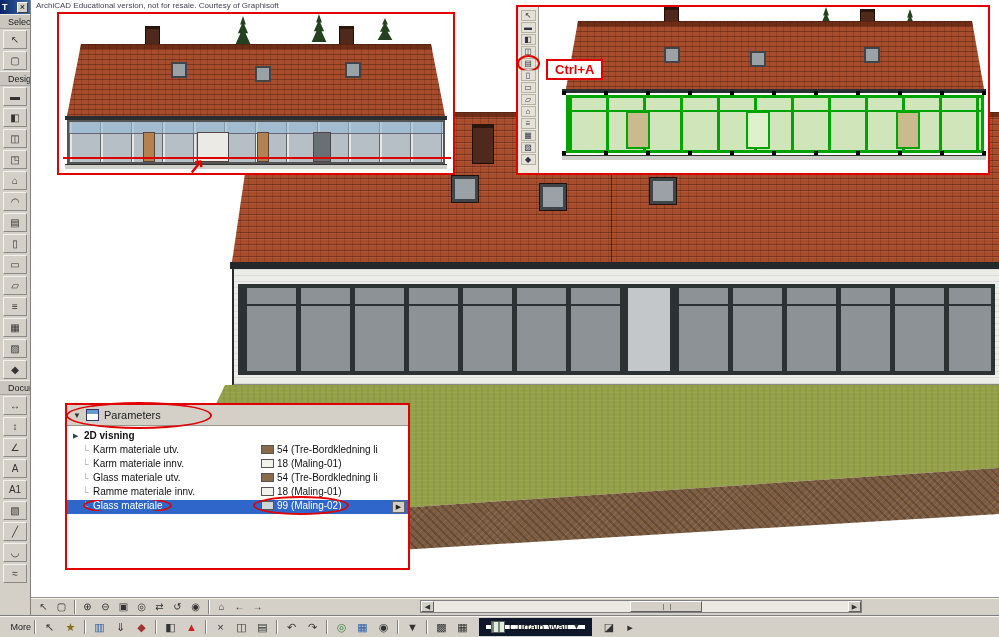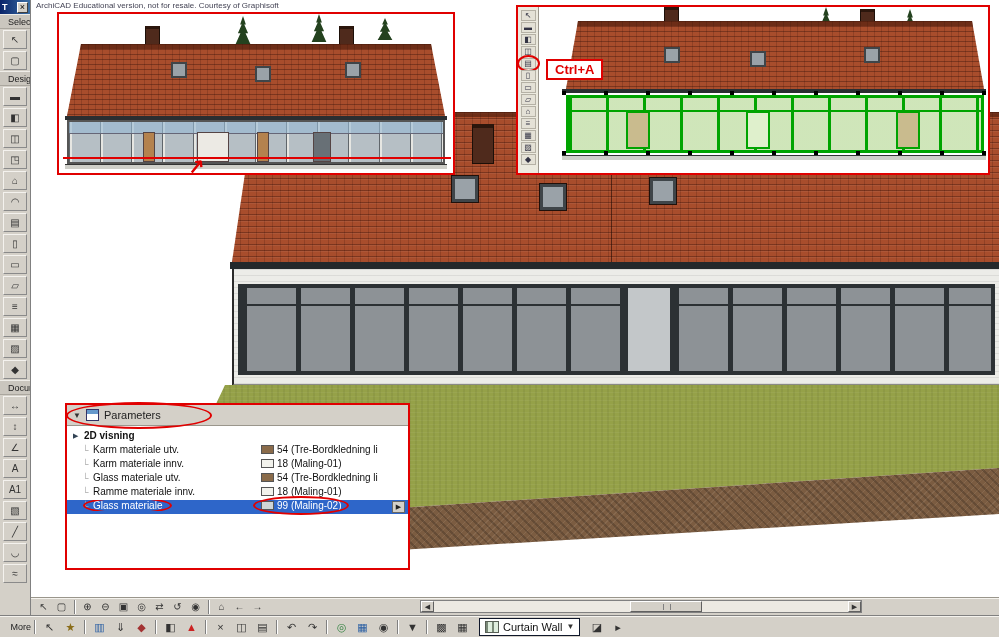--- a/index.html
+++ b/index.html
@@ -103,21 +103,21 @@
 .vsep{width:2px;height:14px;border-left:1px solid #808080;border-right:1px solid #fff;margin:0 3px;display:inline-block}
 #hscroll{position:absolute;left:389px;top:2px;width:442px;height:13px;background:#ece9e2;border:1px solid #808080;display:flex}
 .sarrow{width:13px;background:#d4d0c8;border:1px solid;border-color:#fff #606060 #606060 #fff;font-size:7px;line-height:10px;text-align:center;color:#333}
 #strack{flex:1;position:relative}
 #sthumb{position:absolute;left:196px;top:0;width:72px;height:11px;background:#d4d0c8;border:1px solid;border-color:#fff #606060 #606060 #fff}
 #sthumb::after{content:'';position:absolute;left:50%;top:2px;width:6px;height:6px;margin-left:-3px;border-left:1px solid #808080;border-right:1px solid #808080}
 #bottombar{position:absolute;left:0;top:615px;width:999px;height:22px;background:#d4d0c8;border-top:1px solid #808080;box-shadow:inset 0 1px 0 #f5f3ee;display:flex;align-items:center;z-index:42}
 #more{width:31px;text-align:right;font-size:9px;color:#222}
 .bb-group{display:flex;align-items:center}
 .bb-tool{width:19px;height:17px;font-size:11px;line-height:16px;text-align:center;color:#333;margin:0 1px}
-#cw-combo{display:flex;align-items:center;gap:4px;margin:0 6px;height:18px;padding:0 5px;border:1px solid #0f172a;background:#fff}
+#cw-combo{display:flex;align-items:center;gap:4px;margin:0 6px;height:18px;padding:0 5px;border:7px solid #0f172a;background:#fff}
 #cw-combo .cwi{width:14px;height:12px;background:repeating-linear-gradient(90deg,#7a8a78 0 2px,#dfeede 2px 6px);border:1px solid #575f55}
 #cw-label{font-size:11px;color:#111;white-space:nowrap}
 #cw-combo .dd{font-size:8px;color:#333}
 </style>
 </head>
 <body>
 
 <div id="palette">
   <div id="palette-title">
     <span class="t">T</span>

